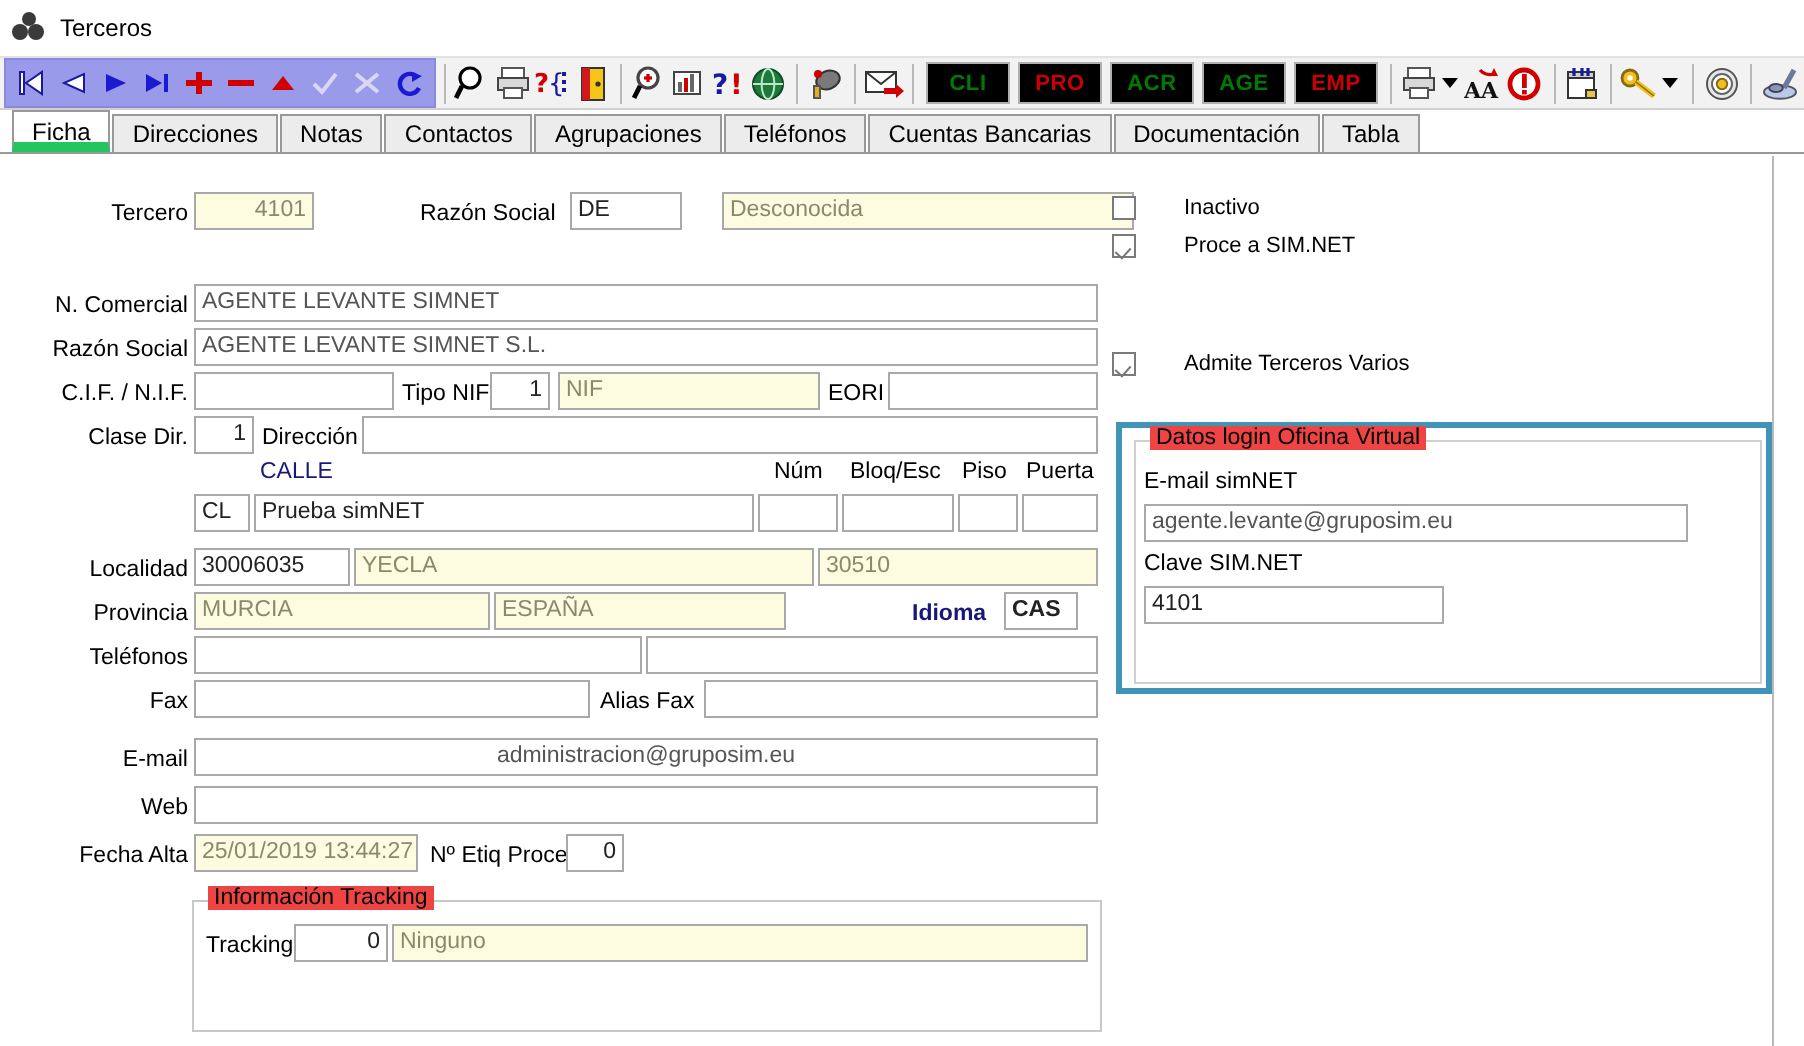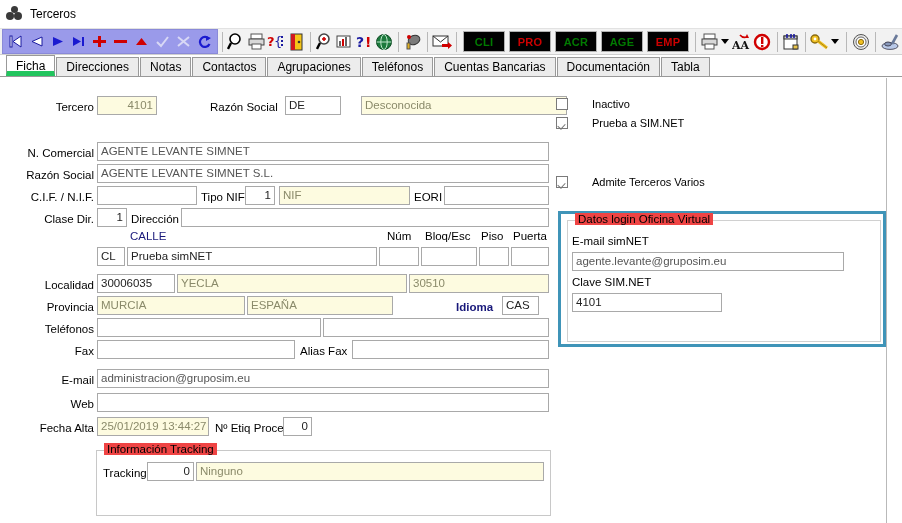--- a/index.html
+++ b/index.html
@@ -457,21 +457,21 @@
   <div class="lbl" style="left:210px; top:23px;">Razón Social</div>
   <div class="fld dark" style="left:285px; top:18px; width:56px;">DE</div>
   <div class="fld yellow" style="left:361px; top:18px; width:206px;">Desconocida</div>
 
   <div class="cb" style="left:556px; top:20px;">
     <span class="box"></span>
     <span class="t">Inactivo</span>
   </div>
   <div class="cb" style="left:556px; top:39px;">
     <span class="box on"></span>
-    <span class="t">Prueba a SIM.NET</span>
+    <span class="t">Proce a SIM.NET</span>
   </div>
   <div class="cb" style="left:556px; top:98px;">
     <span class="box on"></span>
     <span class="t">Admite Terceros Varios</span>
   </div>
 
   <div class="lbl r" style="left:10px; top:69px; width:84px;">N. Comercial</div>
   <div class="fld" style="left:97px; top:64px; width:452px;">AGENTE LEVANTE SIMNET</div>
 
   <div class="lbl r" style="left:10px; top:91px; width:84px;">Razón Social</div>
@@ -505,33 +505,33 @@
 
   <div class="lbl r" style="left:10px; top:201px; width:84px;">Localidad</div>
   <div class="fld dark" style="left:97px; top:196px; width:78px;">30006035</div>
   <div class="fld yellow" style="left:177px; top:196px; width:230px;">YECLA</div>
   <div class="fld yellow" style="left:409px; top:196px; width:140px;">30510</div>
 
   <div class="lbl r" style="left:10px; top:223px; width:84px;">Provincia</div>
   <div class="fld yellow" style="left:97px; top:218px; width:148px;">MURCIA</div>
   <div class="fld yellow" style="left:247px; top:218px; width:146px;">ESPAÑA</div>
   <div class="lbl blueb" style="left:456px; top:223px;">Idioma</div>
-  <div class="fld dark" style="left:502px; top:218px; width:37px;">CAS</div>
+  <div class="fld dark" style="left:502px; top:218px; width:37px;font-weight:bold;">CAS</div>
 
   <div class="lbl r" style="left:10px; top:245px; width:84px;">Teléfonos</div>
   <div class="fld" style="left:97px; top:240px; width:224px;"></div>
   <div class="fld" style="left:323px; top:240px; width:226px;"></div>
 
   <div class="lbl r" style="left:10px; top:267px; width:84px;">Fax</div>
   <div class="fld" style="left:97px; top:262px; width:198px;"></div>
   <div class="lbl" style="left:300px; top:267px;">Alias Fax</div>
   <div class="fld" style="left:352px; top:262px; width:197px;"></div>
 
   <div class="lbl r" style="left:10px; top:296px; width:84px;">E-mail</div>
-  <div class="fld" style="left:97px; top:291px; width:452px;">administracion@gruposim.eu</div>
+  <div class="fld" style="left:97px; top:291px; width:452px;text-align:center;">administracion@gruposim.eu</div>
 
   <div class="lbl r" style="left:10px; top:320px; width:84px;">Web</div>
   <div class="fld" style="left:97px; top:315px; width:452px;"></div>
 
   <div class="lbl r" style="left:10px; top:344px; width:84px;">Fecha Alta</div>
   <div class="fld yellow" style="left:97px; top:339px; width:112px;">25/01/2019 13:44:27</div>
   <div class="lbl" style="left:215px; top:344px;">Nº Etiq Proce</div>
   <div class="fld dark num" style="left:283px; top:339px; width:29px;">0</div>
 
   <div class="grp" style="left:96px; top:372px; width:455px; height:66px;">

